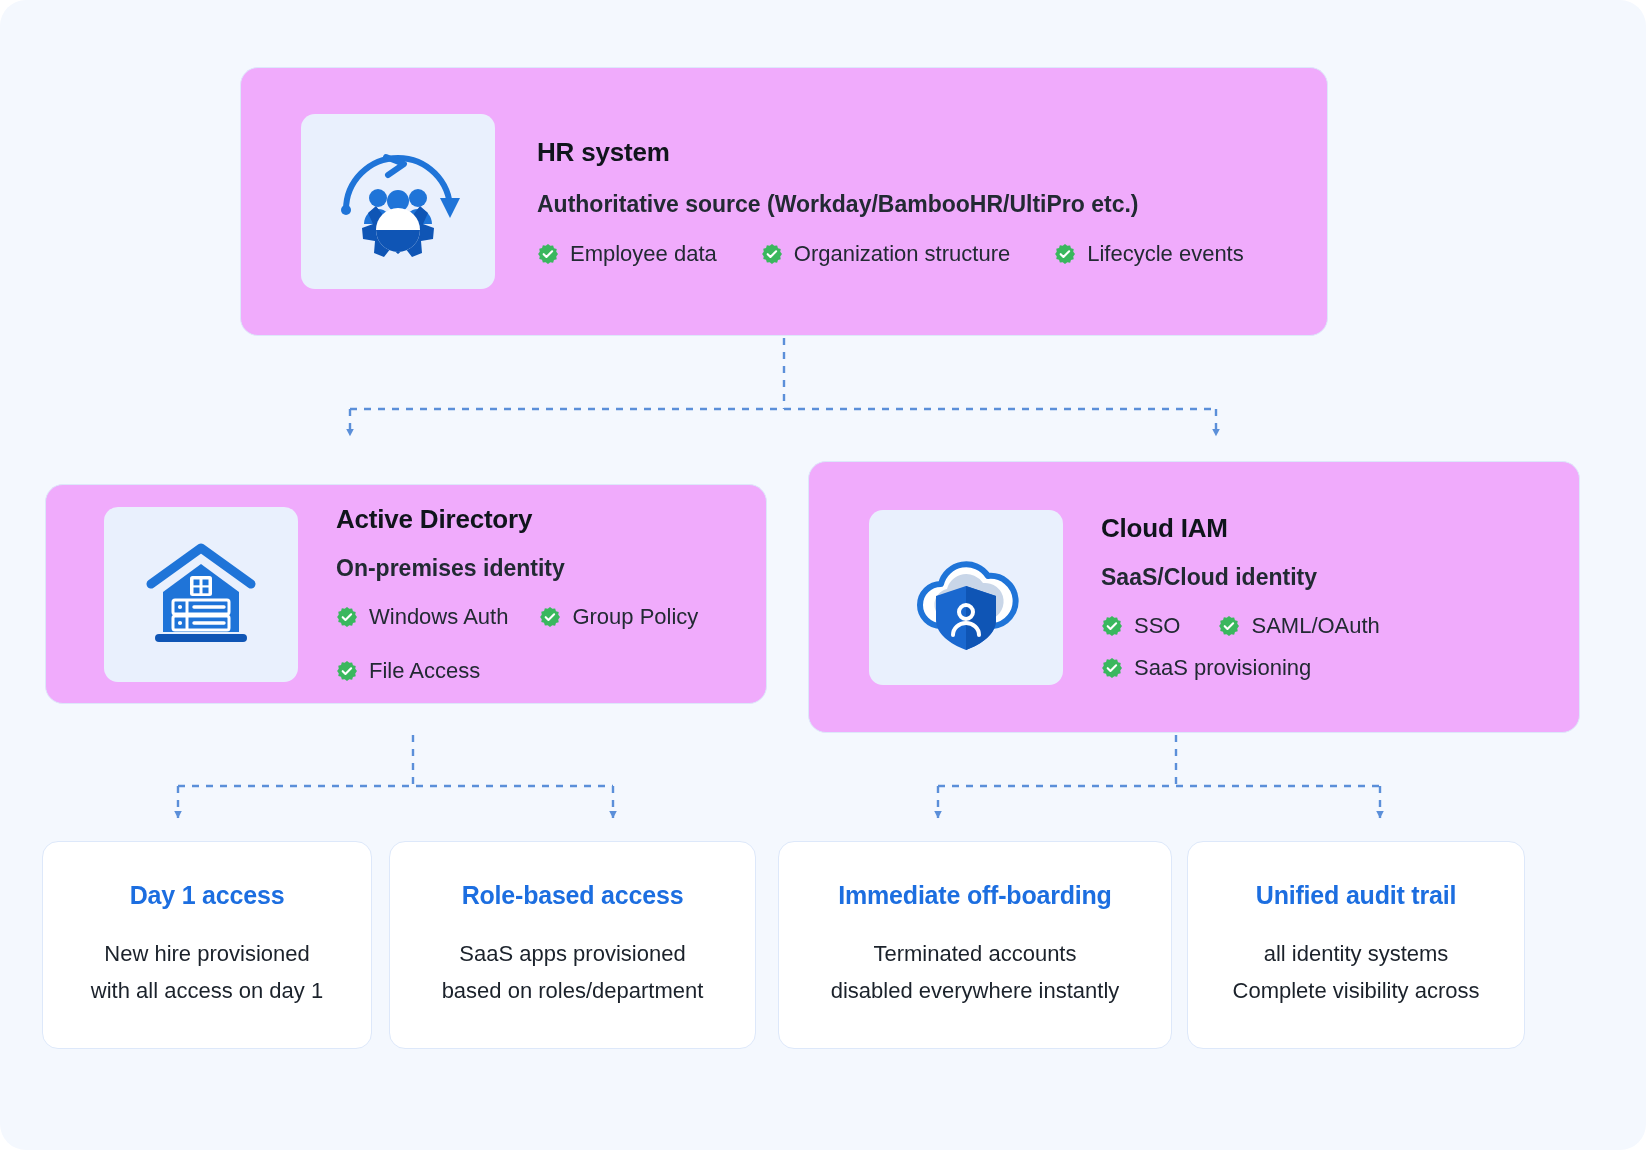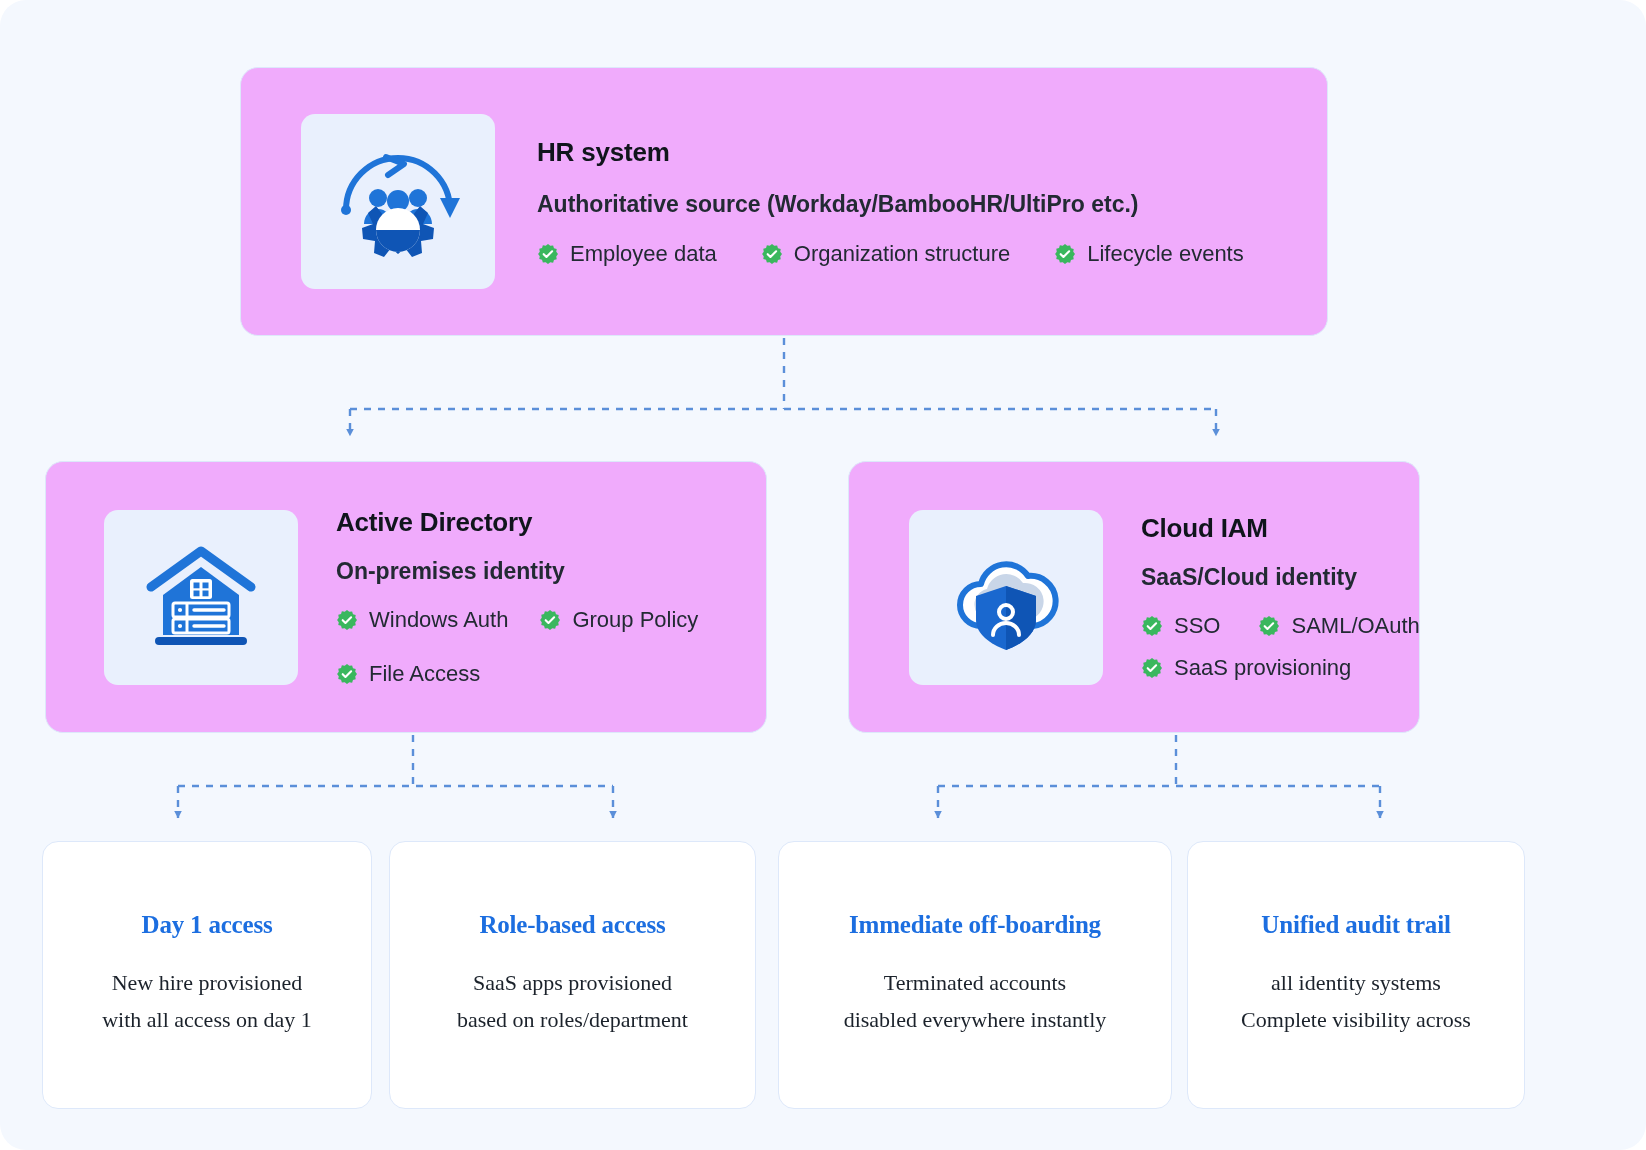--- a/index.html
+++ b/index.html
@@ -43,33 +43,32 @@
   #card-hr {
     left: 240px; top: 67px;
     width: 1088px; height: 269px;
     display: flex;
     align-items: center;
     padding-left: 60px;
   }
 
   
   #card-ad {
-    left: 45px; top: 461px;
-    width: 722px; height: 272px;
+    left: 45px; top: 484px;
+    width: 722px; height: 220px;
     display: flex;
     align-items: center;
     padding-left: 58px;
   }
   #card-iam {
     left: 808px; top: 461px;
-    width: 572px; height: 272px;
+    width: 772px; height: 272px;
     display: flex;
     align-items: center;
     padding-left: 60px;
-    margin-left: 40px;
   }
 
   
   .icon-tile {
     flex: 0 0 auto;
     background: #e9f0fd;
     border-radius: 14px;
     display: flex;
     align-items: center;
     justify-content: center;
@@ -122,32 +121,31 @@
   .feature-label {
     font-size: 22px;
     color: #222a33;
   }
   .badge-check { flex: 0 0 auto; display: block; }
 
   
   .outcome {
     position: absolute;
     top: 841px;
-    height: 268px;
+    height: 208px;
     background: #ffffff;
     border: 1.6px solid #dde8fa;
     border-radius: 16px;
     z-index: 2;
     display: flex;
     flex-direction: column;
     align-items: center;
     justify-content: center;
     text-align: center;
     padding: 0 16px;
-    font-family: Liberation Serif, serif;
   }
   #outcome-0 { left: 42px;   width: 330px; }
   #outcome-1 { left: 389px;  width: 367px; }
   #outcome-2 { left: 778px;  width: 394px; }
   #outcome-3 { left: 1187px; width: 338px; }
 
   .outcome-title {
     font-size: 25px;
     font-weight: bold;
     color: #1c6ee0;

